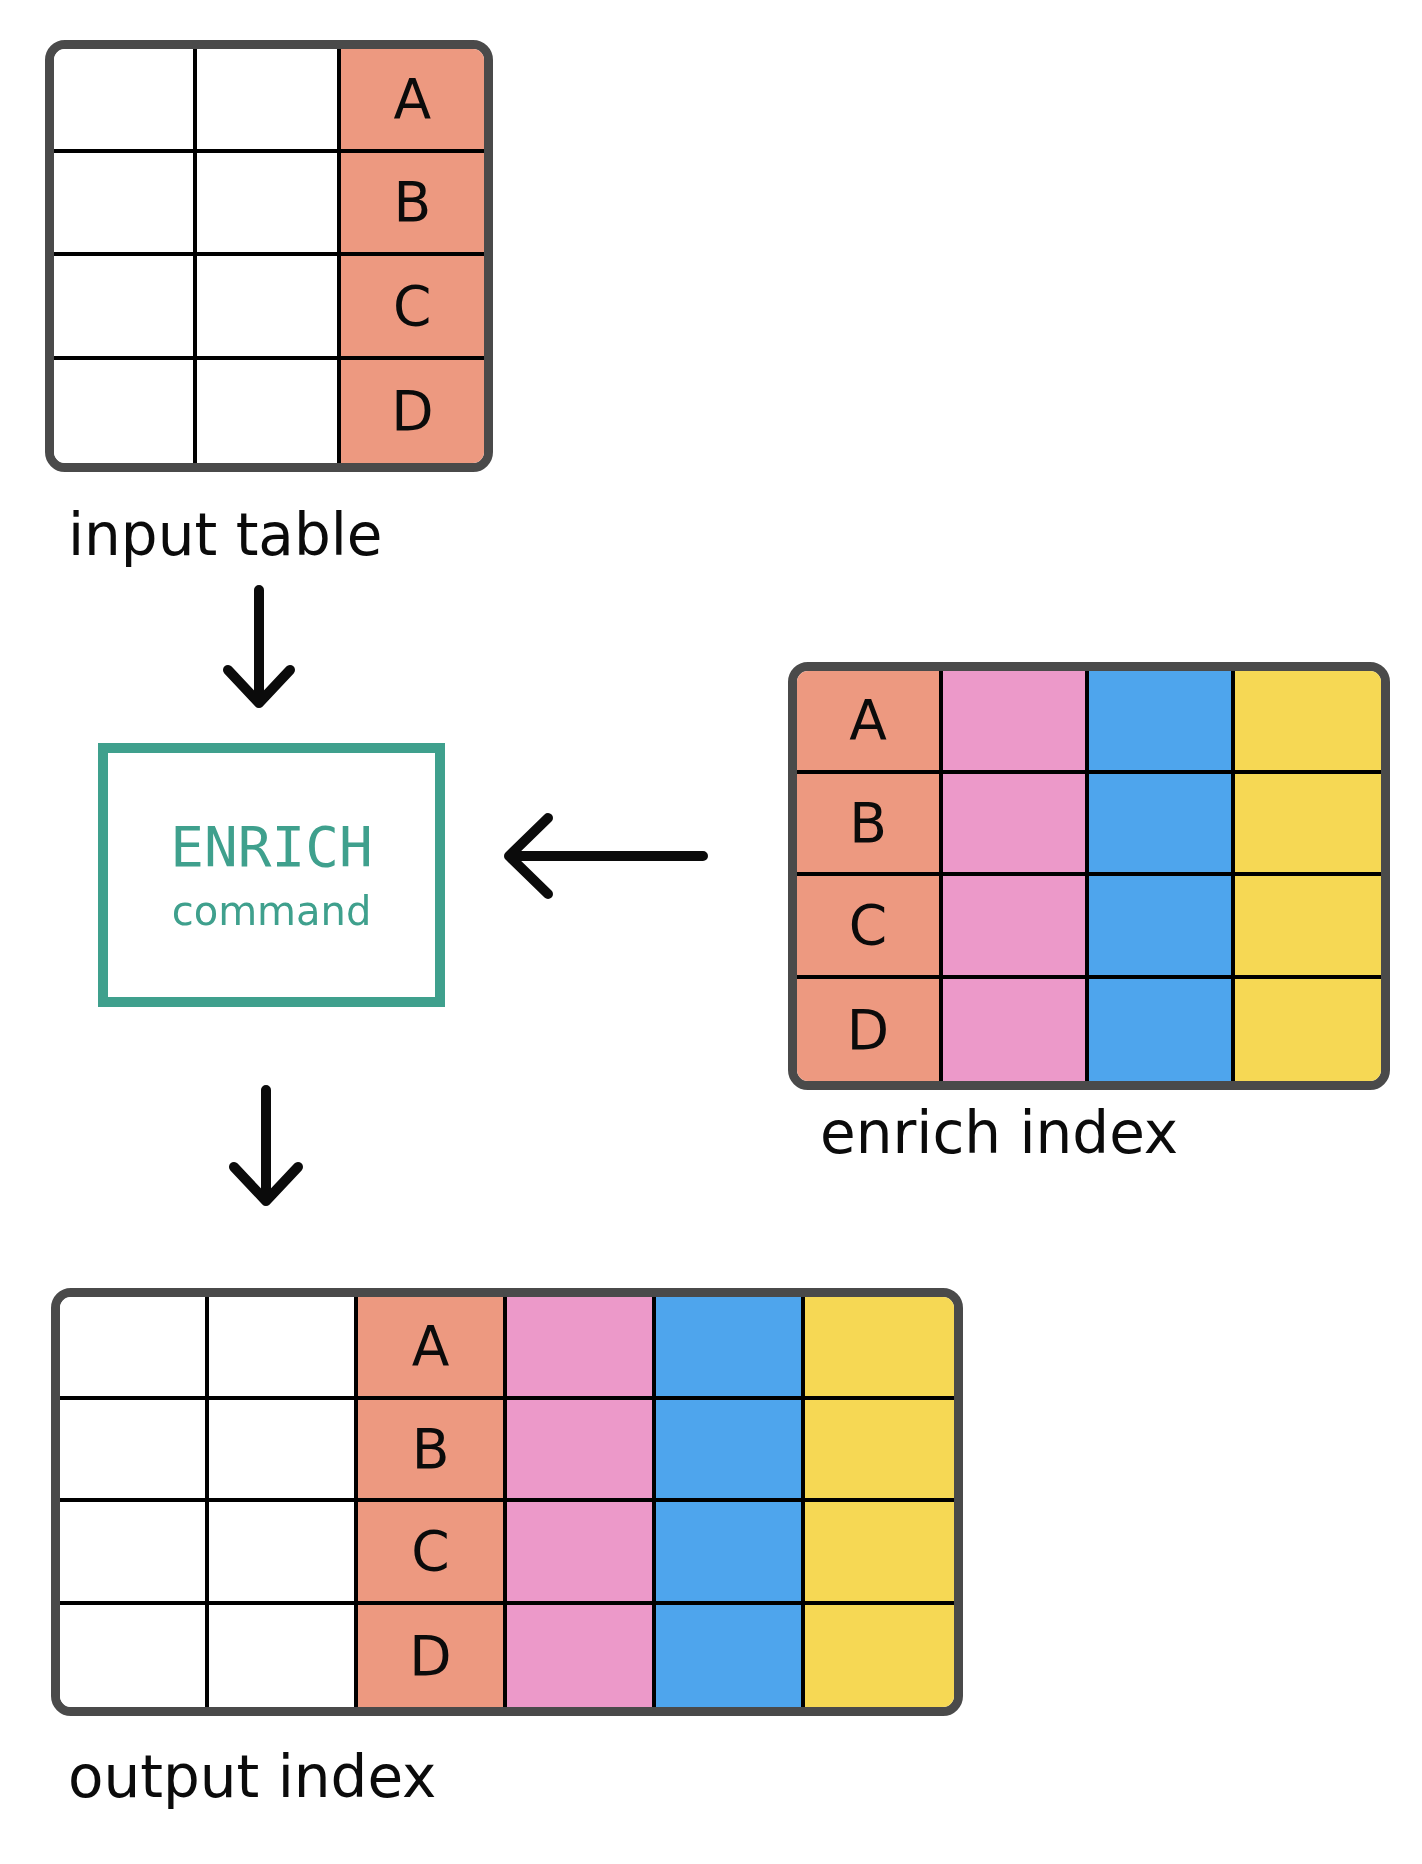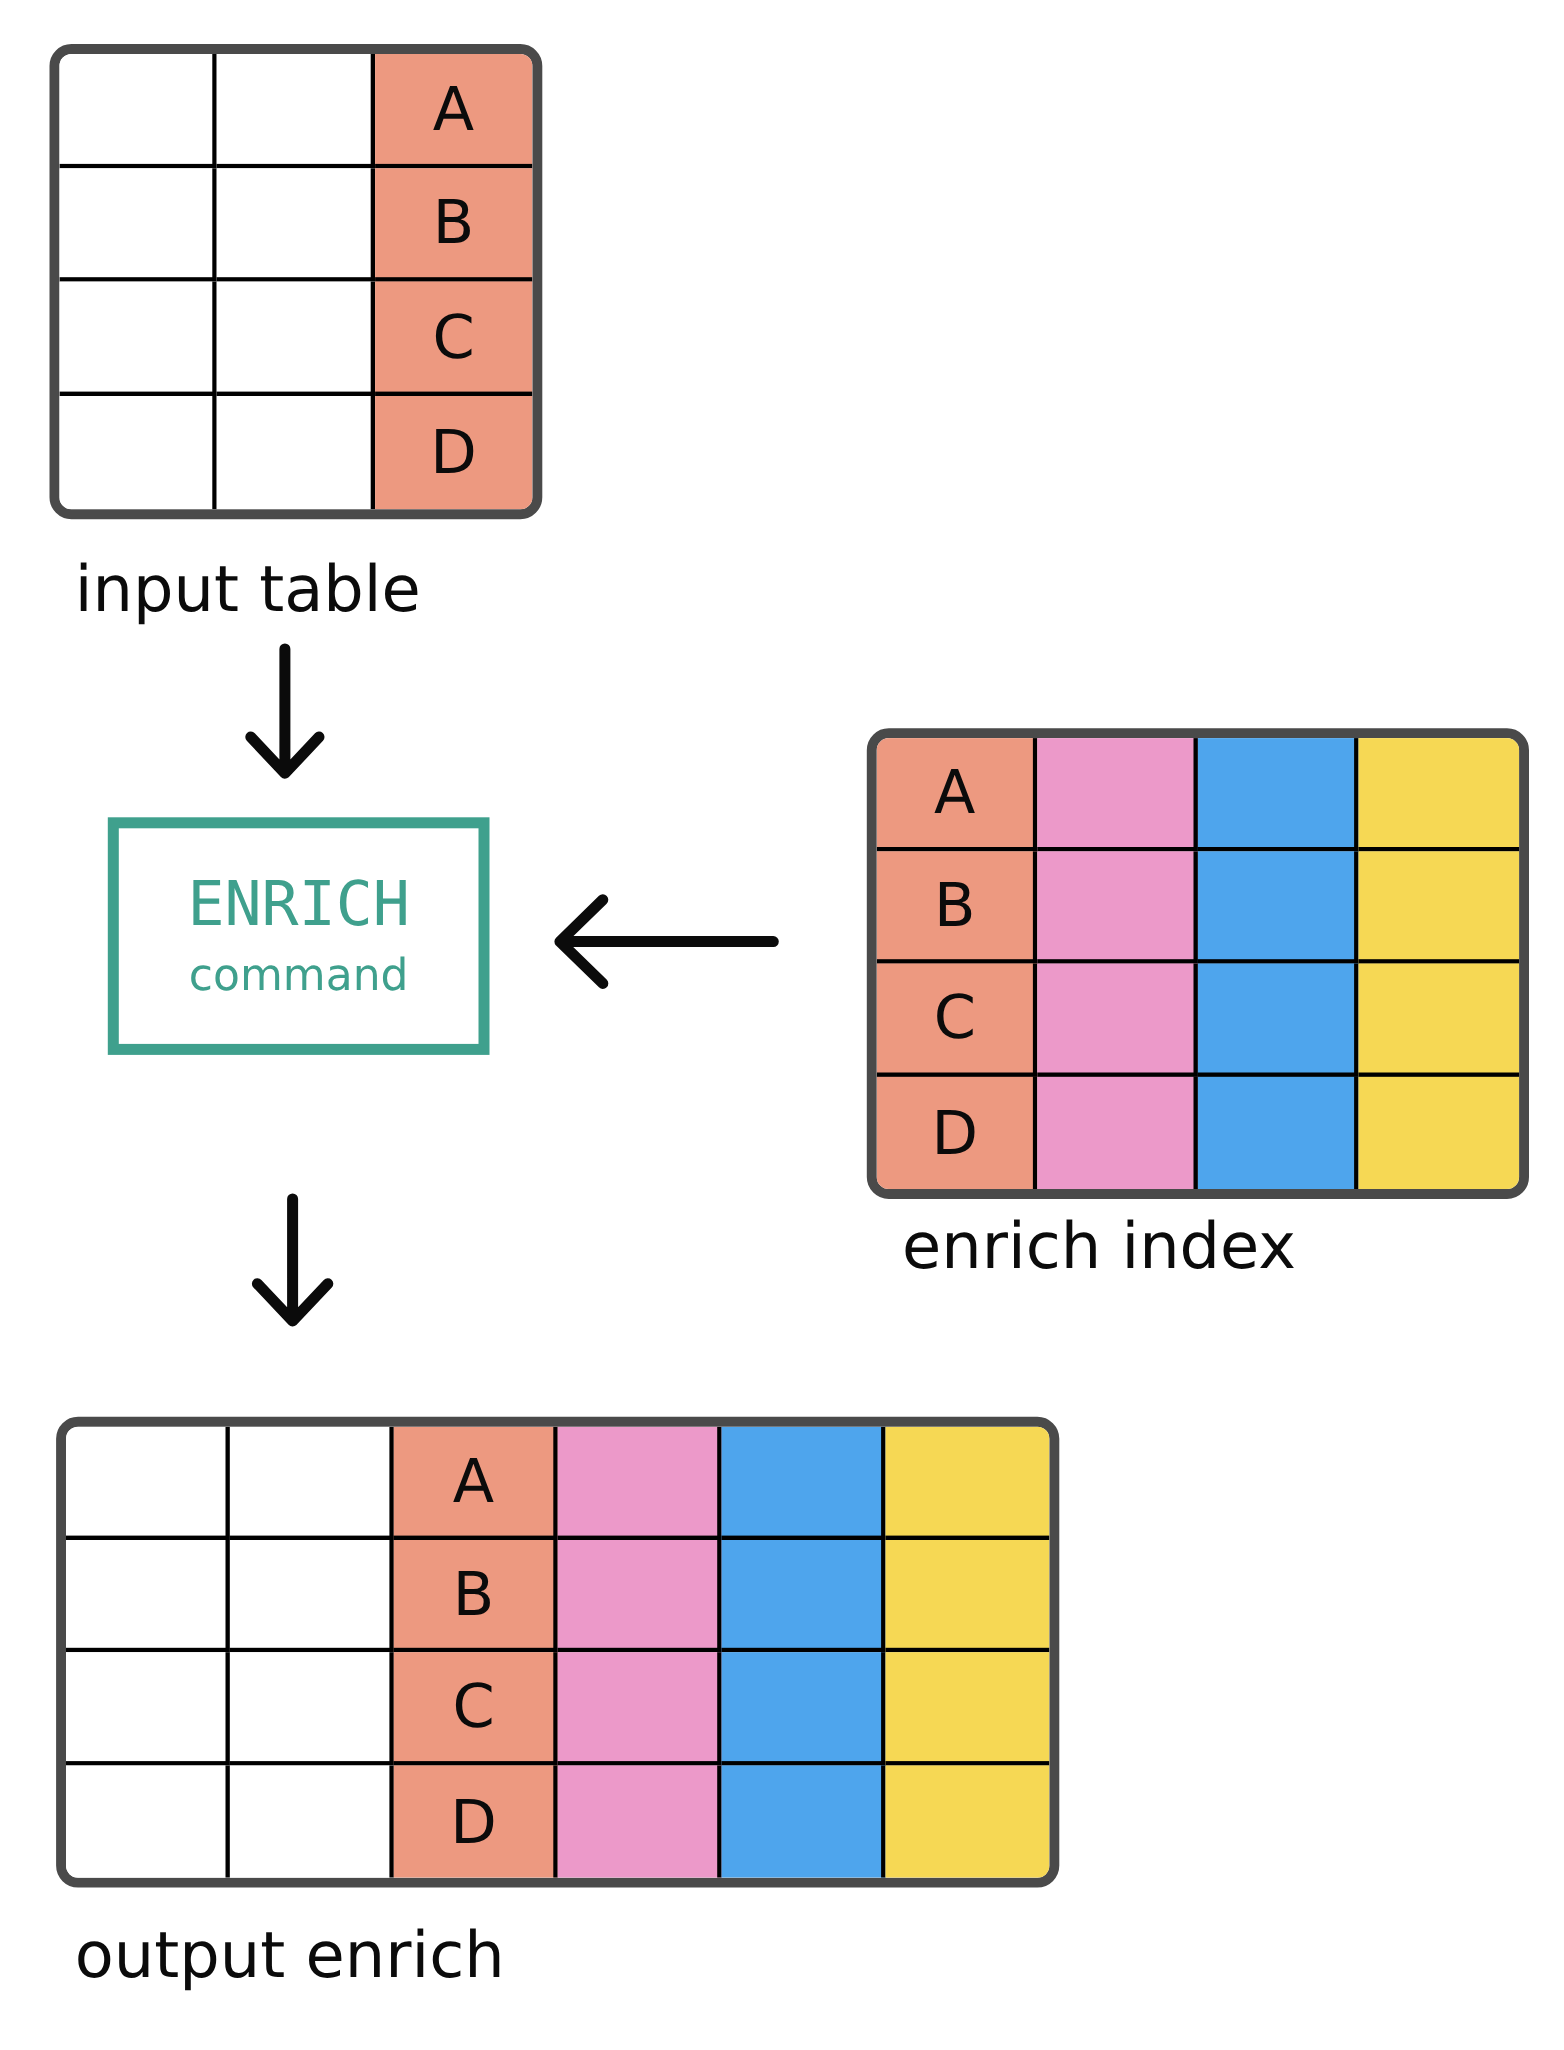--- a/index.html
+++ b/index.html
@@ -27,21 +27,21 @@
   .cell.br{border-right:4px solid var(--grid-line,#000);}
   .cell.bb{border-bottom:4px solid var(--grid-line,#000);}
   .diagram-label{
     position:absolute;
     font-size:58px;line-height:1;
     color:var(--ink,#0b0b0b);
     white-space:nowrap;
   }
   #enrich-box{
     position:absolute;
-    left:98px;top:743px;width:347px;height:216px;
+    left:98px;top:743px;width:347px;height:264px;
     box-sizing:border-box;
     border:10px solid var(--teal,#3fa08d);
     display:flex;flex-direction:column;
     align-items:center;justify-content:center;
     gap:16px;
     color:var(--teal,#3fa08d);
     background:#ffffff;
   }
   #enrich-box .mono{
     font-family:"DejaVu Sans Mono", monospace;
@@ -128,21 +128,21 @@
       <div class="cell br bb" style="background: rgb(78, 165, 237);"></div>
       <div class="cell bb" style="background: rgb(246, 216, 84);"></div>
       <div class="cell br" style="background: rgb(255, 255, 255);"></div>
       <div class="cell br" style="background: rgb(255, 255, 255);"></div>
       <div class="cell br" style="background: rgb(237, 153, 128);">D</div>
       <div class="cell br" style="background: rgb(236, 153, 201);"></div>
       <div class="cell br" style="background: rgb(78, 165, 237);"></div>
       <div class="cell" style="background: rgb(246, 216, 84);"></div>
     </div>
 
-  <div class="diagram-label" style="left:68px;top:1748px;">output enrich</div>
+  <div class="diagram-label" style="left:68px;top:1748px;">output index</div>
 
   <svg id="arrows" viewBox="0 0 1422 1864">
     <path d="M259 590 V700 M228 670 L259 703 L290 670"></path>
     <path d="M703 856 H512 M548 818 L509 856 L548 894"></path>
     <path d="M266 1090 V1198 M234 1167 L266 1201 L298 1167"></path>
   </svg>
 
 </div>
 
 </body></html>

